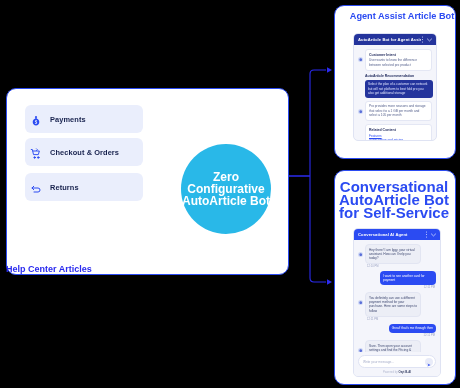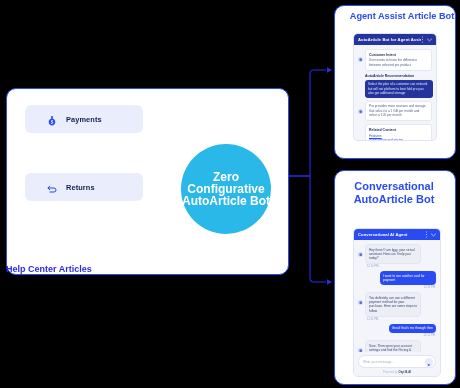--- a/index.html
+++ b/index.html
@@ -8,37 +8,37 @@
   .stage{position:absolute;inset:0;}
 
   
   .panel{position:absolute;background:#fff;border:1.6px solid #2b4bf2;border-radius:10px;}
   #left-panel{left:6px;top:88px;width:281px;height:185px;}
   #tr-panel{left:334px;top:5px;width:120px;height:152px;}
   #br-panel{left:334px;top:170px;width:120px;height:213px;}
 
   
   .card{position:absolute;left:18px;width:118px;height:28px;background:#eaeefc;
-        border-radius:6px;display:flex;align-items:center;padding-left:21px;box-sizing:border-box;}
+        border-radius:6px;display:flex;align-items:center;padding-left:5px;box-sizing:border-box;}
   .card .lbl{font-size:7.4px;color:#17214d;font-weight:600;margin-left:8px;letter-spacing:.1px;}
   .ico{width:12px;height:12px;flex:0 0 12px;display:block;}
 
   
   #circle{position:absolute;left:181px;top:144px;width:90px;height:90px;border-radius:50%;
           background:#29b8e8;display:flex;flex-direction:column;align-items:center;
           justify-content:center;text-align:center;}
   #circle span{color:#fff;font-size:12px;font-weight:700;line-height:12px;}
 
   
   svg.conn{position:absolute;left:0;top:0;width:460px;height:388px;overflow:visible;pointer-events:none;}
 
   
   .ptitle{position:absolute;width:100%;text-align:center;color:#2b4bf2;font-weight:700;}
   #tr-title{top:11px;font-size:9.2px;}
-  #br-title{top:180px;font-size:11px;line-height:13px;}
+  #br-title{top:180px;font-size:15px;line-height:13px;}
   #hc-label{position:absolute;left:6px;top:264px;width:281px;text-align:left;
             color:#2b2bef;font-weight:700;font-size:9px;}
 
   
   .widget{position:absolute;border-radius:5px;overflow:hidden;}
   .wg-head{display:flex;align-items:center;justify-content:space-between;
            padding:3px 4px;box-sizing:border-box;}
   .wg-title{font-size:4.1px;font-weight:700;color:#fff;letter-spacing:.1px;
             white-space:nowrap;overflow:hidden;}
   .wg-actions{display:flex;align-items:center;gap:3px;}
@@ -119,20 +119,31 @@
   <div class="panel" id="left-panel">
     <div class="card" style="top:16px;">
       <span class="ico">
         <svg viewBox="0 0 24 24" fill="#2b4bf2">
             <path d="M10 2h4l-1.2 2.3h.9c.5 0 .8.6.5 1L13 7c3.3.9 5.6 3.7 5.6 7 0 4-3.1 7-6.6 7s-6.6-3-6.6-7c0-3.3 2.3-6.1 5.6-7L9.8 5.3c-.3-.4 0-1 .5-1h.9L10 2zm2.6 8.2h-1.2v.9c-1 .2-1.7.8-1.7 1.7 0 1 .8 1.5 2 1.8.9.2 1.1.4 1.1.8 0 .4-.4.6-1 .6-.8 0-1.4-.3-1.8-.6l-.5 1.2c.4.3 1.1.6 1.9.7v.9h1.2v-.9c1.1-.2 1.8-.9 1.8-1.8 0-1-.6-1.5-1.9-1.8-1-.2-1.2-.4-1.2-.7 0-.3.3-.6.9-.6.7 0 1.3.2 1.6.4l.5-1.2c-.4-.2-.9-.4-1.5-.5v-.9z"></path>
           </svg>
       </span>
       <span class="lbl">Payments</span>
     </div>
 
+    <div class="card" style="top:49px;">
+      <span class="ico">
+        <svg viewBox="0 0 24 24" fill="none" stroke="#2b4bf2" stroke-width="1.9" stroke-linecap="round" stroke-linejoin="round">
+          <path d="M2.5 3h2.2l2.3 10.2h9.6l2.1-7.2H6.2"></path>
+          <circle cx="9.3" cy="19" r="1.5" fill="#2b4bf2"></circle>
+          <circle cx="16.5" cy="19" r="1.5" fill="#2b4bf2"></circle>
+          <path d="M13 1.6l1.8 1.8-1.8 1.8"></path>
+        </svg>
+      </span>
+      <span class="lbl">Checkout &amp; Orders</span>
+    </div>
 
     <div class="card" style="top:84px;">
       <span class="ico">
         <svg viewBox="0 0 24 24" fill="none" stroke="#2b4bf2" stroke-width="2" stroke-linecap="round" stroke-linejoin="round">
           <path d="M4 10h12a4 4 0 0 1 0 8H8"></path>
           <path d="M7.5 6.5 4 10l3.5 3.5"></path>
         </svg>
       </span>
       <span class="lbl">Returns</span>
     </div>
@@ -205,20 +216,21 @@
         <div class="rel-link">Subscription and pricing</div>
 
       </div>
     </div>
   </div>
 
   <div class="panel" id="br-panel"></div>
   <div class="ptitle" id="br-title" style="left:334px;width:120px;">
     <div>Conversational</div>
     <div>AutoArticle Bot</div>
+    <div>for Self-Service</div>
   </div>
 
   <div class="widget" id="br-widget">
     <div class="wg-head">
       <span class="wg-title">Conversational AI Agent</span>
       <span class="wg-actions">
         <span>
           <svg viewBox="0 0 4 14" width="3" height="7" fill="#ccd6ff">
               <circle cx="2" cy="2" r="1.1"></circle>
               <circle cx="2" cy="7" r="1.1"></circle>

